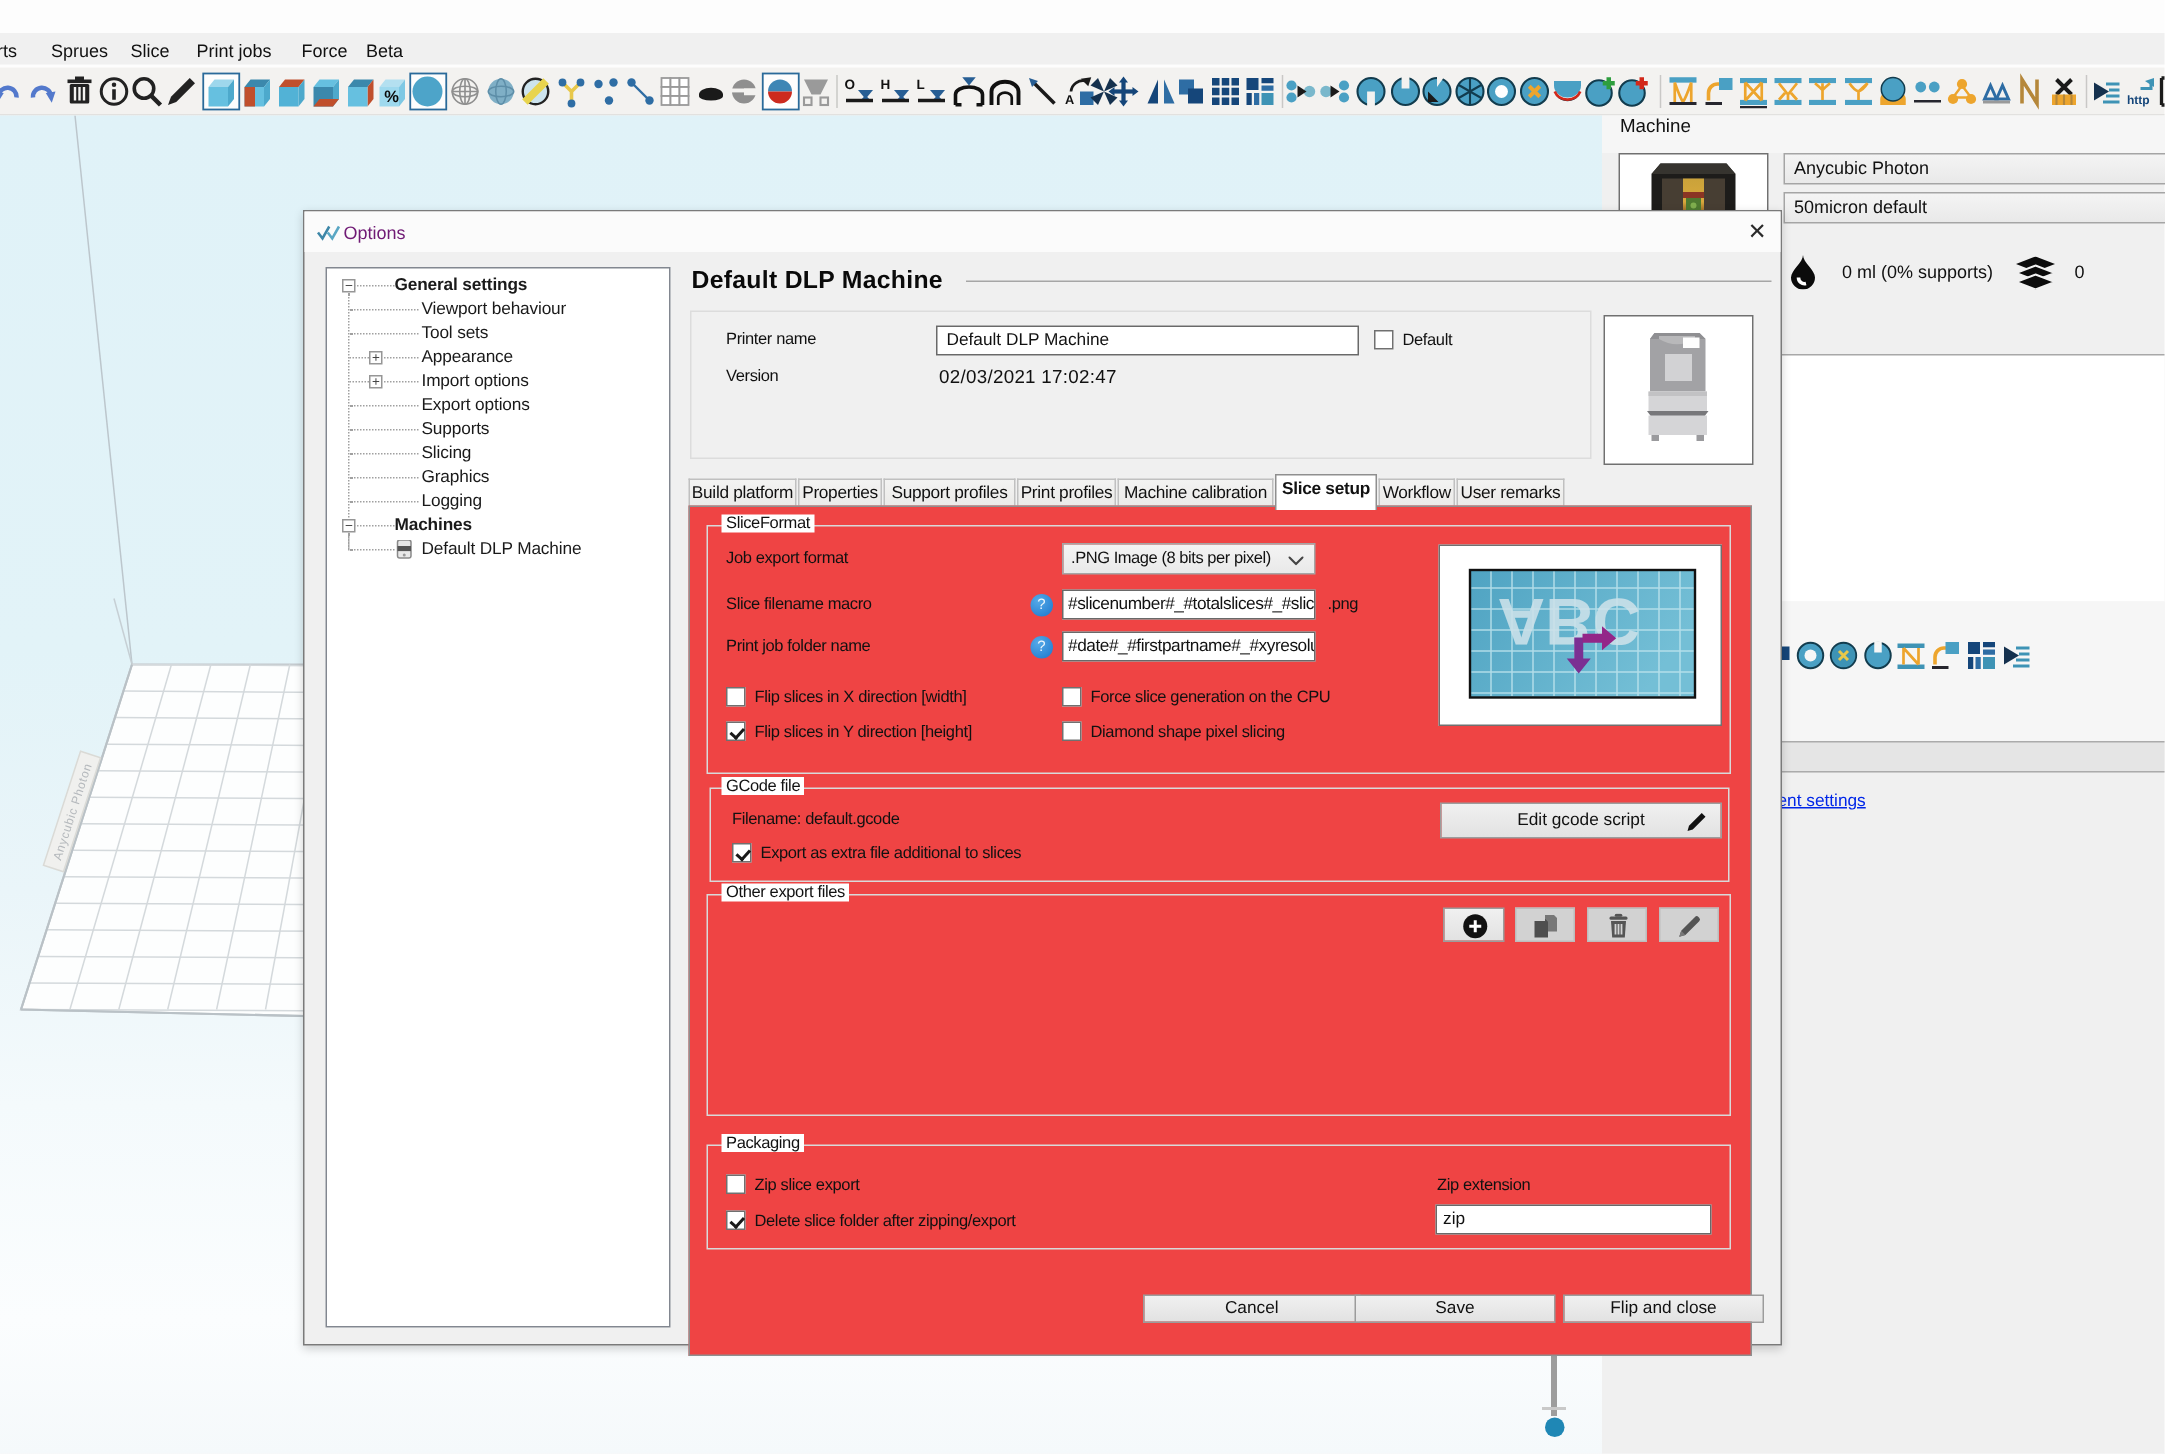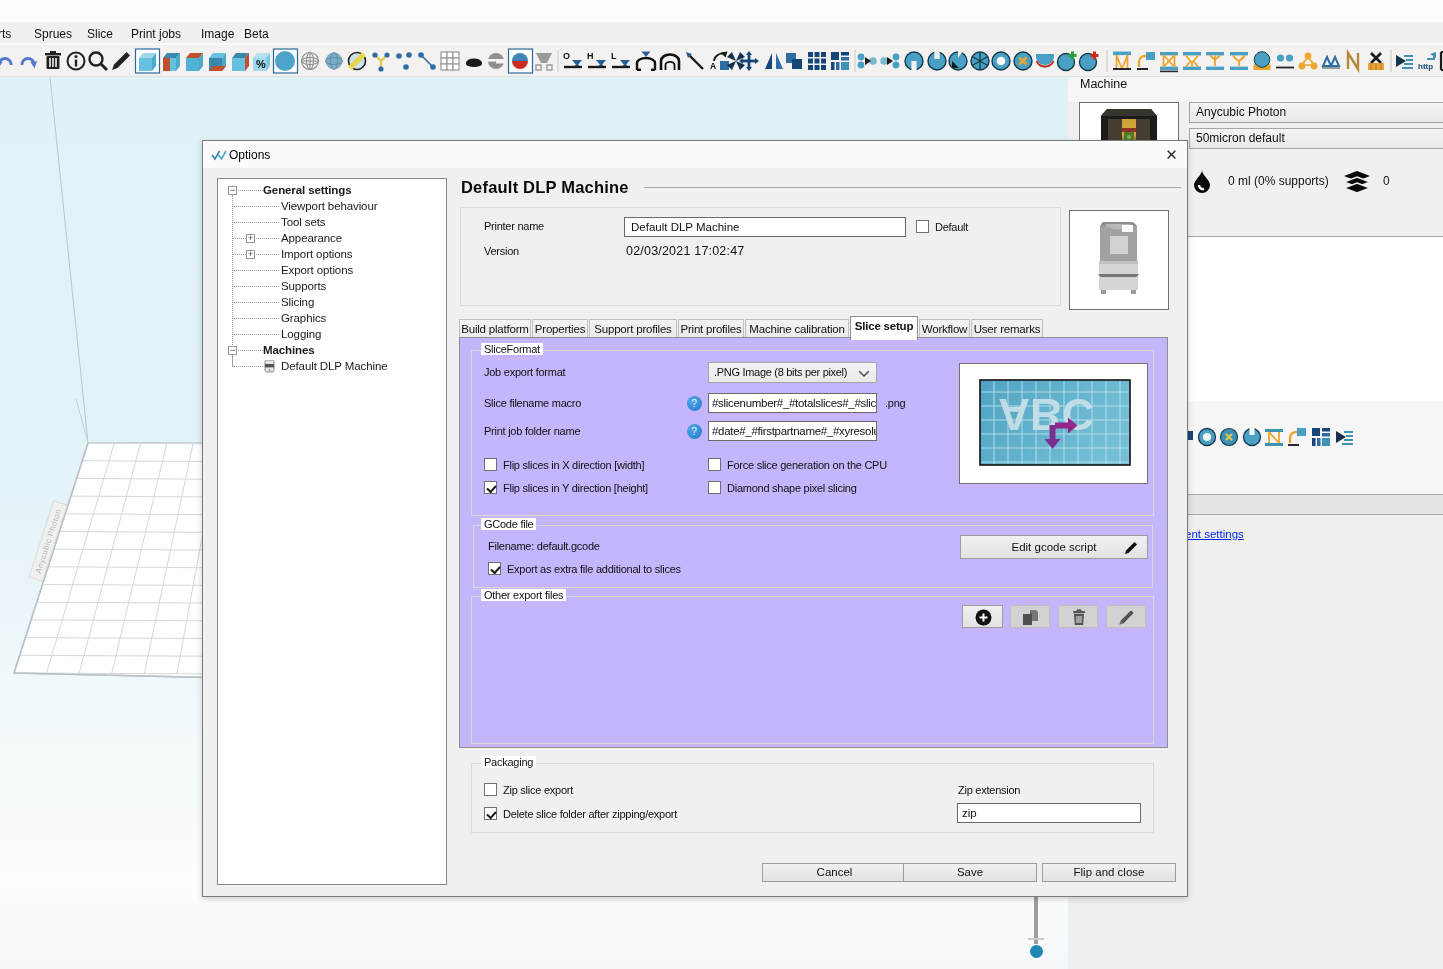--- a/index.html
+++ b/index.html
@@ -18,21 +18,21 @@
 #viewport { left:0; top:77px; width:1068px; height:892px;
   background:linear-gradient(180deg,#e0f2f8 0%,#e2f3f8 40%,#eaf5f9 58%,#f4fafc 74%,#fbfdfe 90%,#f5f9fb 100%); }
 
 
 #rpanel { left:1068px; top:77px; width:375px; height:892px; background:#f0f0f0; }
 .combo { position:absolute; background:linear-gradient(180deg,#f4f4f4,#e9e9e9); border:1px solid #a5a5a5; font-size:12px; color:#111; }
 
 
 #dialog { left:202px; top:140px; width:986px; height:757px; background:#f0f0f0; border:1px solid #7a7a7a; box-shadow:0 2px 6px rgba(0,0,0,0.18); }
 #dlg-title { position:absolute; left:0; top:0; width:100%; height:27px; background:#fbfbfb; }
-#dlg-title .t { position:absolute; left:26px; top:7px; font-size:12px; color:#000000; }
+#dlg-title .t { position:absolute; left:26px; top:7px; font-size:12px; color:#701a75; }
 #dlg-close { position:absolute; right:7px; top:5px; width:17px; height:17px; font-size:15px; color:#2a2a2a; text-align:center; line-height:17px; }
 
 
 #tree { position:absolute; left:14px; top:37px; width:230px; height:707px; background:#fff; border:1px solid #828790; font-size:11.5px; letter-spacing:-0.1px; }
 .trow { position:absolute; height:16px; line-height:16px; white-space:nowrap; }
 .trow.b { font-weight:bold; }
 .ebox { position:absolute; width:9px; height:9px; background:#fdfdfd; border:1px solid #969696; font-size:9px; line-height:7px; text-align:center; color:#444; }
 .gbox { position:absolute; border:1px solid #dcdcdc; }
 .tbox { position:absolute; background:#fff; border:1px solid #696969; font-size:11.5px; color:#111; white-space:nowrap; overflow:hidden; }
 .cb { position:absolute; width:13px; height:13px; background:#fff; border:1px solid #707070; }
@@ -51,21 +51,21 @@
 </style>
 </head>
 <body>
 <div id="app">
   <div id="menubar" class="abs">
     <div id="menuband"></div>
     <span class="mi" style="left:-2px">rts</span>
     <span class="mi" style="left:34px">Sprues</span>
     <span class="mi" style="left:87px">Slice</span>
     <span class="mi" style="left:131px">Print jobs</span>
-    <span class="mi" style="left:201px">Image</span>
+    <span class="mi" style="left:201px">Force</span>
     <span class="mi" style="left:244px">Beta</span>
   </div>
   <div id="toolbar" class="abs">
   <svg width="1443" height="32" style="position:absolute;left:0;top:0">
     <defs>
       <g id="cubeA">
             <polygon points="-8,-3 5,-3 9,-8 -4,-8" fill="#9ed7ec"></polygon>
             <polygon points="5,-3 9,-8 9,5 5,10" fill="#4da9cc"></polygon>
             <rect x="-8" y="-3" width="13" height="13" fill="#66c0e0"></rect>
           </g>
@@ -665,21 +665,21 @@
 
     <div class="tab" style="left:256px;width:72px">Build platform</div>
     <div class="tab" style="left:329px;width:56px">Properties</div>
     <div class="tab" style="left:386px;width:88px">Support profiles</div>
     <div class="tab" style="left:475px;width:66px">Print profiles</div>
     <div class="tab" style="left:542px;width:104px">Machine calibration</div>
     <div class="tab sel" style="left:647px;width:68px">Slice setup</div>
     <div class="tab" style="left:716px;width:51px">Workflow</div>
     <div class="tab" style="left:768px;width:72px">User remarks</div>
 
-    <div class="abs" id="tabpanel" style="left:256px;top:196px;width:709px;height:411px;background:#c4b5fd;border:1px solid #8f8f8f">
+    <div class="abs" id="tabpanel" style="left:256px;top:196px;width:709px;height:567px;background:#ef4444;border:1px solid #8f8f8f">
 
       <div class="gbox" style="left:11px;top:12px;width:683px;height:166px;border-color:#d9d9d9"></div>
       <div class="lbl" style="left:21px;top:5px;background:#fff;padding:0 3px">SliceFormat</div>
       <div class="lbl" style="left:24px;top:28px">Job export format</div>
       <div class="combo" style="left:248px;top:24px;width:169px;height:21px;line-height:19px;padding-left:5px;font-size:11px;letter-spacing:-0.3px">.PNG Image (8 bits per pixel)
         <svg width="10" height="6" style="position:absolute;right:7px;top:8px">
             <path d="M0 0 L5 5 L10 0" stroke="#444" stroke-width="1.4" fill="none"></path>
           </svg>
       </div>
       <div class="lbl" style="left:24px;top:59px">Slice filename macro</div>

